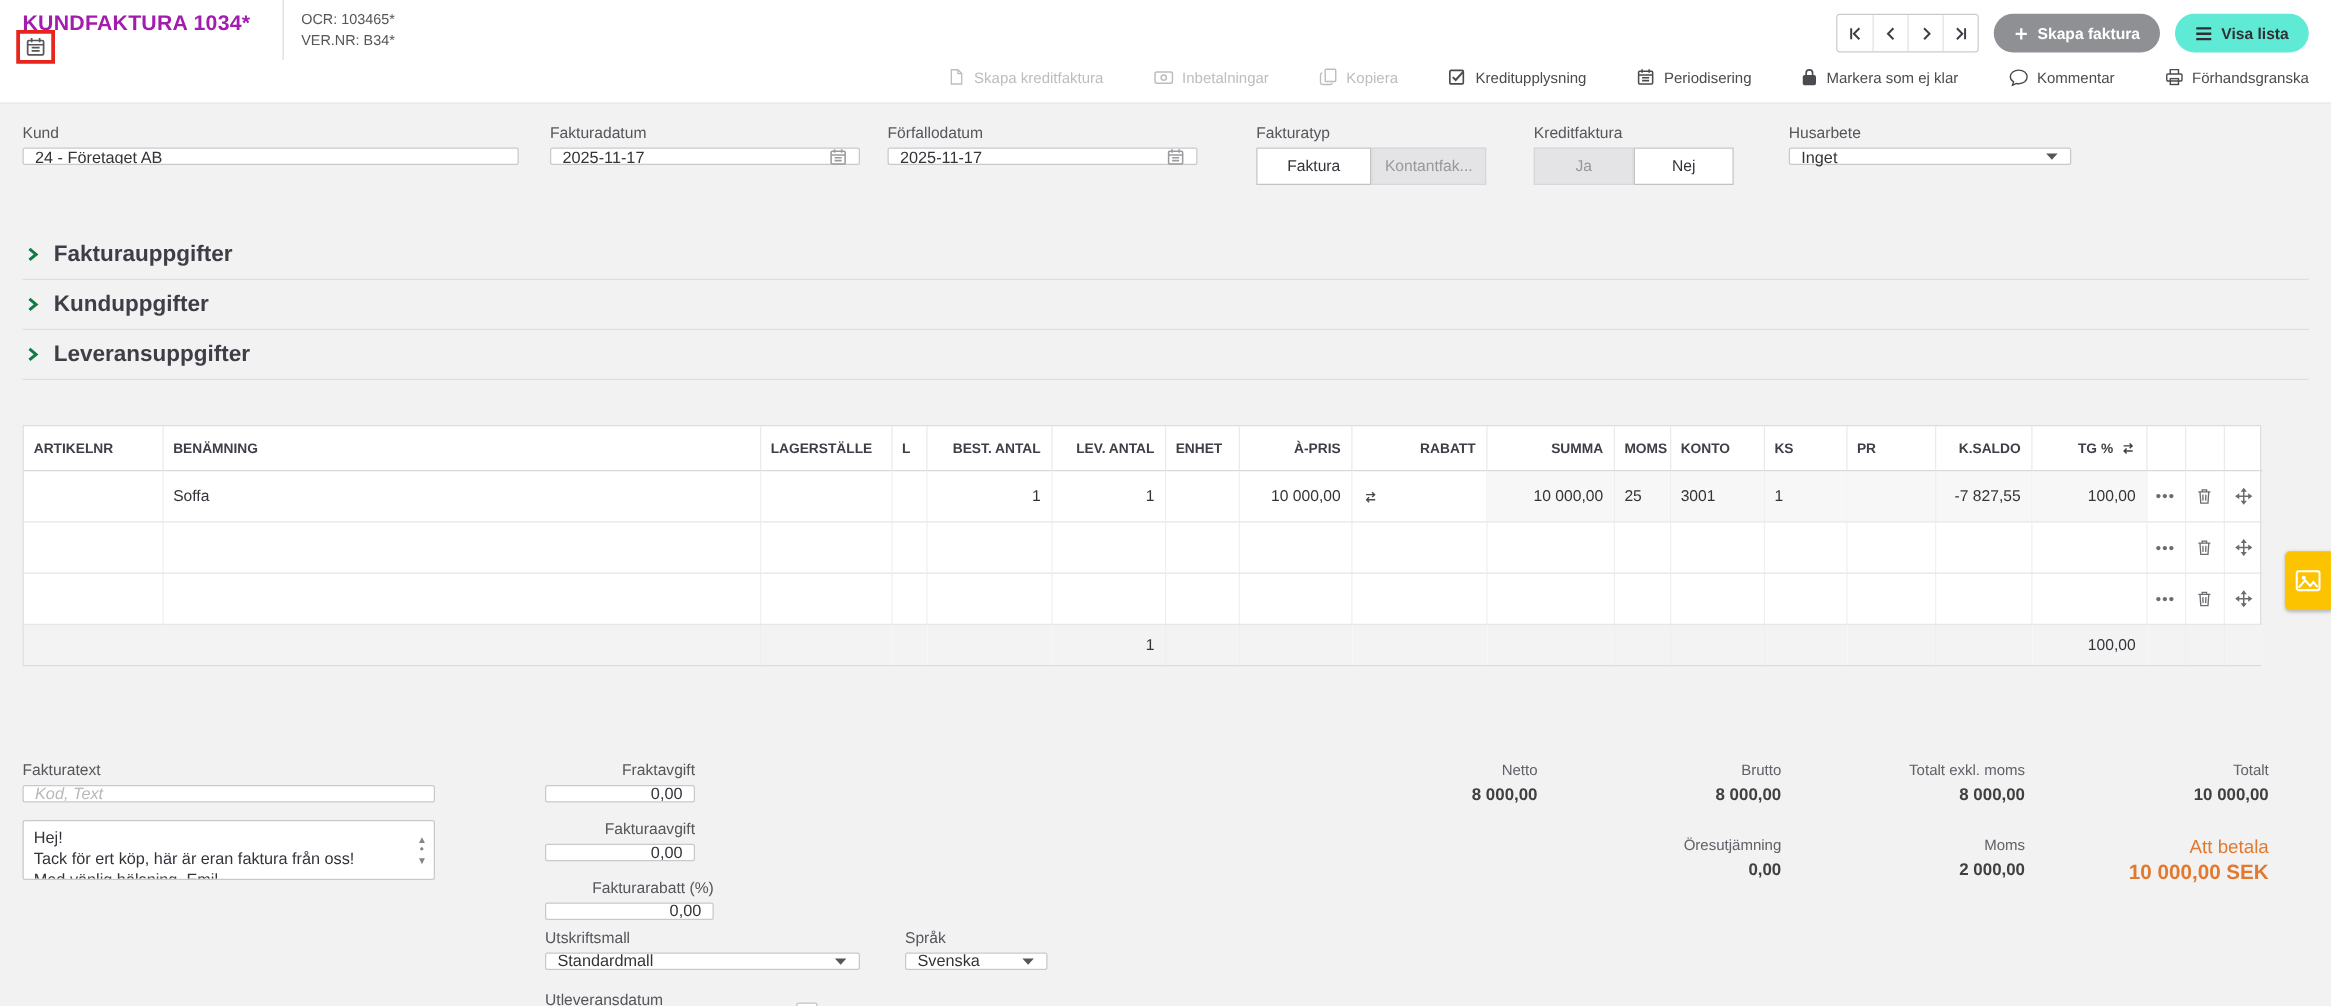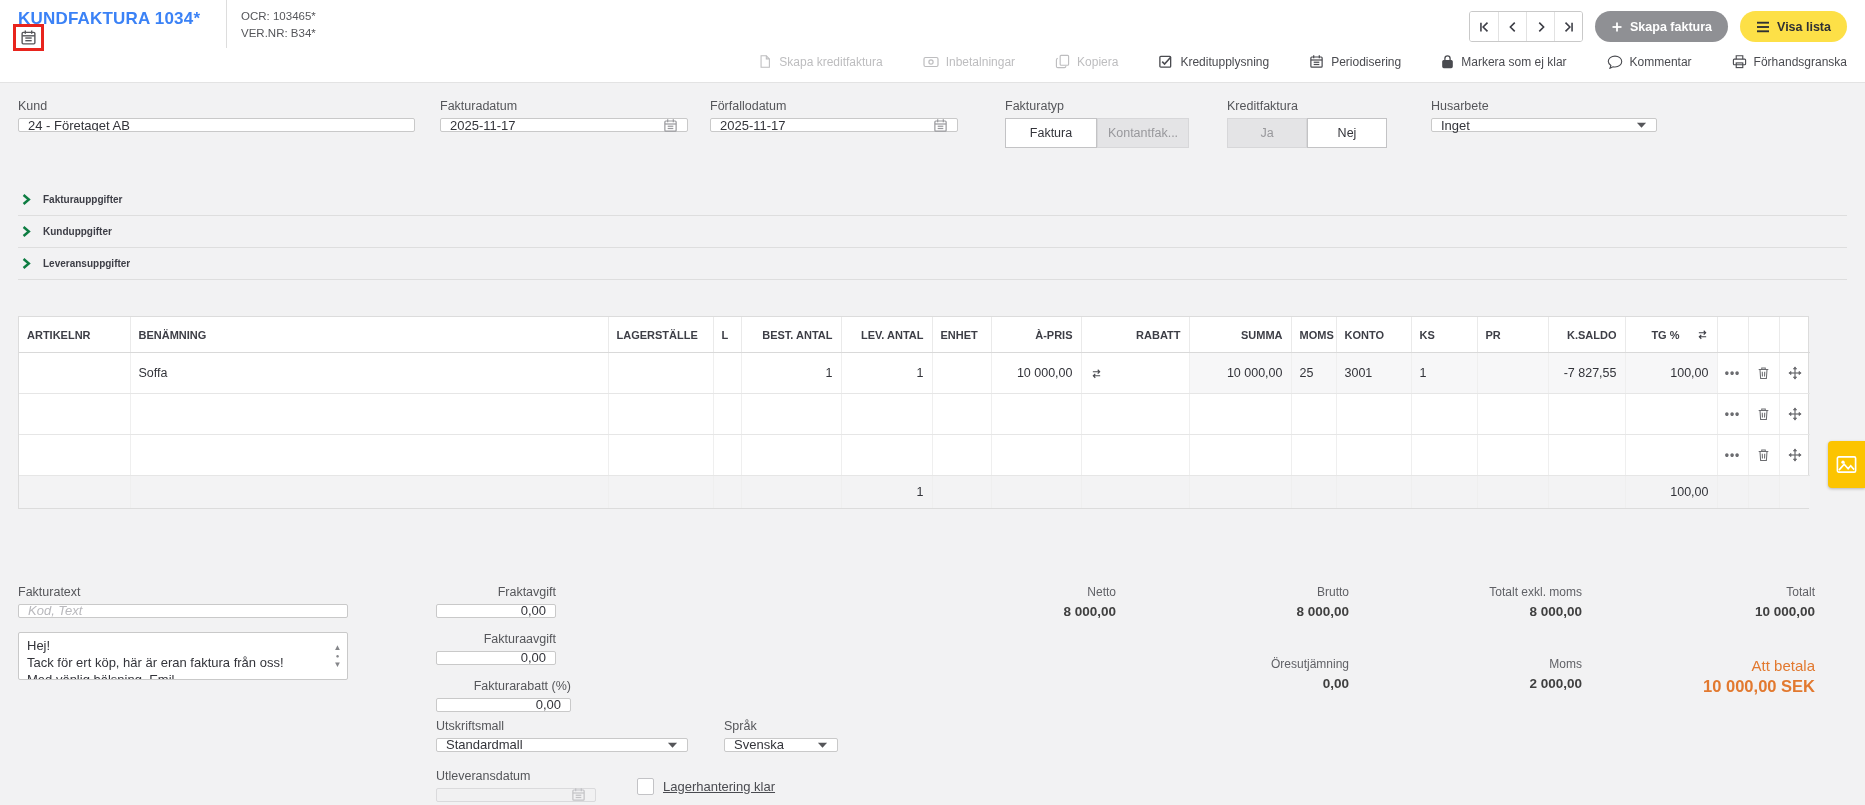--- a/index.html
+++ b/index.html
@@ -7,30 +7,30 @@
   body {
     font-family:"Liberation Sans", sans-serif;
     background:#f2f2f3; color:#33343a; overflow:hidden;
   }
   .app { position:relative; width:1865px; height:805px; }
 
   
   .topbar { height:48px; background:#fff; display:flex; justify-content:space-between; padding:0 18px; }
   .topbar-left { display:flex; }
   .title-col { position:relative; width:192px; }
-  .page-title { font-size:17px; font-weight:bold; color:#3b82f6; margin-top:9px; letter-spacing:.2px; white-space:nowrap; }
+  .page-title { font-size:17px; font-weight:bold; color:#a21caf; margin-top:9px; letter-spacing:.2px; white-space:nowrap; }
   .annot { position:absolute; left:-5px; top:24px; width:31px; height:27px; border:3px solid #e8241d; display:flex; align-items:center; justify-content:center; background:#fff; z-index:5; }
   .meta { border-left:1px solid #ddd; margin-left:16px; padding:8px 0 0 14px; font-size:11.5px; color:#55565a; line-height:1.5; white-space:nowrap;text-align:right; }
   .topbar-right { display:flex; align-items:center; gap:12px; padding-top:5px; }
   .nav-group { display:flex; border:1px solid #c9c9c9; border-radius:3px; overflow:hidden; background:#fff; height:31px; }
   .nav-btn { width:28px; display:flex; align-items:center; justify-content:center; border-left:1px solid #e2e2e2; color:#3d3e46; cursor:pointer; background:#fff; }
   .nav-btn:first-child { border-left:none; }
   .pill { height:31px; border-radius:16px; padding:0 16px; font-weight:bold; font-size:12.5px; display:flex; align-items:center; gap:7px; border:none; cursor:pointer; font-family:inherit; white-space:nowrap; }
   .pill.gray { background:#8f9094; color:#fff; }
-  .pill.yellow { background:#fde047; color:#2f3034; }
+  .pill.yellow { background:#5eead4; color:#2f3034; }
 
   
   .toolbar { background:#fff; display:flex; justify-content:flex-end; align-items:center; gap:40px; padding:6px 18px 13px; border-bottom:1px solid #e3e3e3; }
   .tb-item { display:flex; align-items:center; gap:7px; font-size:12px; color:#4a4b50; cursor:pointer; white-space:nowrap; }
   .tb-item.disabled { color:#bdbdbf; cursor:default; }
   .tb-item svg { flex:none; }
 
   
   .form-row { display:flex; padding:16px 18px 0; }
   .f-label { font-size:12.5px; color:#55565a; margin-bottom:5px; white-space:nowrap; }
@@ -45,35 +45,35 @@
   .fld-typ { margin-right:38px; }
   .fld-kredit { margin-right:44px; }
   .fld-hus { width:226px; }
   .toggle { display:flex; height:30px; }
   .tg-opt { width:92px; display:flex; align-items:center; justify-content:center; font-size:12.5px; background:#e4e4e6; color:#98989c; border:1px solid #d7d7d9; cursor:pointer; white-space:nowrap; overflow:hidden; padding:0 4px; }
   .tg-opt.selected { background:#fff; border-color:#c3c3c5; color:#33343a; }
   .fld-kredit .tg-opt { width:80px; }
 
   
   .sections { margin:36px 18px 0; }
-  .section-row { display:flex; align-items:center; gap:11px; padding:9px 2px; border-bottom:1px solid #dedede; font-weight:bold; font-size:10px; color:#3d3e46; cursor:pointer; }
+  .section-row { display:flex; align-items:center; gap:11px; padding:9px 2px; border-bottom:1px solid #dedede; font-weight:bold; font-size:18px; color:#3d3e46; cursor:pointer; }
 
   
   .grid-wrap { margin:36px 56px 0 18px; border:1px solid #dcdcdc; background:#fff; }
   table { width:100%; border-collapse:collapse; table-layout:fixed; }
   th { padding:11px 8px; font-size:11px; font-weight:bold; color:#3d3e46; text-align:left; border-right:1px solid #eaeaea; border-bottom:1px solid #d9d9d9; white-space:nowrap; overflow:hidden; }
   th.num { text-align:right; }
   td { padding:0 8px; height:41px; font-size:12.5px; border-right:1px solid #efefef; border-bottom:1px solid #e6e6e6; white-space:nowrap; overflow:hidden; }
   td.num { text-align:right; }
   td.calc { background:#f7f7f8; }
   th:last-child, td:last-child { border-right:none; }
   tr.sum-row td { background:#f3f3f4; height:32px; border-bottom:none; }
   td.act { text-align:center; color:#6b6c70; padding:0 2px; cursor:pointer; }
   .dots { font-weight:bold; font-size:12px; letter-spacing:1px; color:#6b6c70; }
-  .th-icon-wrap { display:inline-flex; align-items:center; gap:16px; }
+  .th-icon-wrap { display:inline-flex; align-items:center; gap:5px; }
 
   
   .image-tab { position:absolute; right:0; top:441px; width:37px; height:47px; background:#fcc400; border-radius:4px 0 0 4px; display:flex; align-items:center; justify-content:center; cursor:pointer; box-shadow:0 1px 3px rgba(0,0,0,.25); }
 
   
   .footer { display:flex; padding:76px 0 0 18px; align-items:flex-start; }
   .fcol1 { width:330px; }
   .msg-box { margin-top:14px; border:1px solid #c9c9c9; border-radius:2px; background:#fff; height:48px; display:flex; overflow:hidden; }
   .msg-text { flex:1; padding:4px 8px 0; font-size:13px; line-height:17px; white-space:pre-line; overflow:hidden; }
   .msg-scroll { width:19px; display:flex; flex-direction:column; align-items:center; justify-content:center; gap:1px; color:#85868a; font-size:8px; cursor:pointer; }
@@ -86,21 +86,21 @@
   .sel-row { display:flex; gap:36px; margin-top:7px; }
   .fld-mall { width:252px; }
   .fld-sprak { width:114px; }
   .deliv-row { display:flex; align-items:flex-end; margin-top:17px; }
   .fld-utlev { width:160px; }
   .box.disabled { background:#f1f1f2; border-color:#dadadc; color:#a9a9ad; cursor:default; }
   .cb-row { display:flex; align-items:center; gap:9px; margin:0 0 7px 41px; }
   .cb { width:17px; height:17px; border:1px solid #c3c3c6; border-radius:2px; background:#fff; cursor:pointer; flex:none; }
   .cb-label { font-size:13px; color:#4a4b50; white-space:nowrap;text-decoration:underline; }
   .fcol3 { flex:1; padding-right:50px; }
-  .totals { display:grid; grid-template-columns:repeat(4,195px); justify-content:end; row-gap:26px;gap:38px; }
+  .totals { display:grid; grid-template-columns:repeat(4,195px); justify-content:end; row-gap:26px; }
   .t-cell { text-align:right; }
   .t-label { font-size:12px; color:#606166; margin-bottom:5px; white-space:nowrap; }
   .t-value { font-size:13.5px; font-weight:bold; color:#404040; white-space:nowrap; }
   .t-label.orange { color:#e2792f; font-size:15px; margin-bottom:3px; }
   .t-value.orange { color:#e2792f; font-size:16.5px; }
 
   svg { display:block; }
 </style>
 </head>
 <body>

